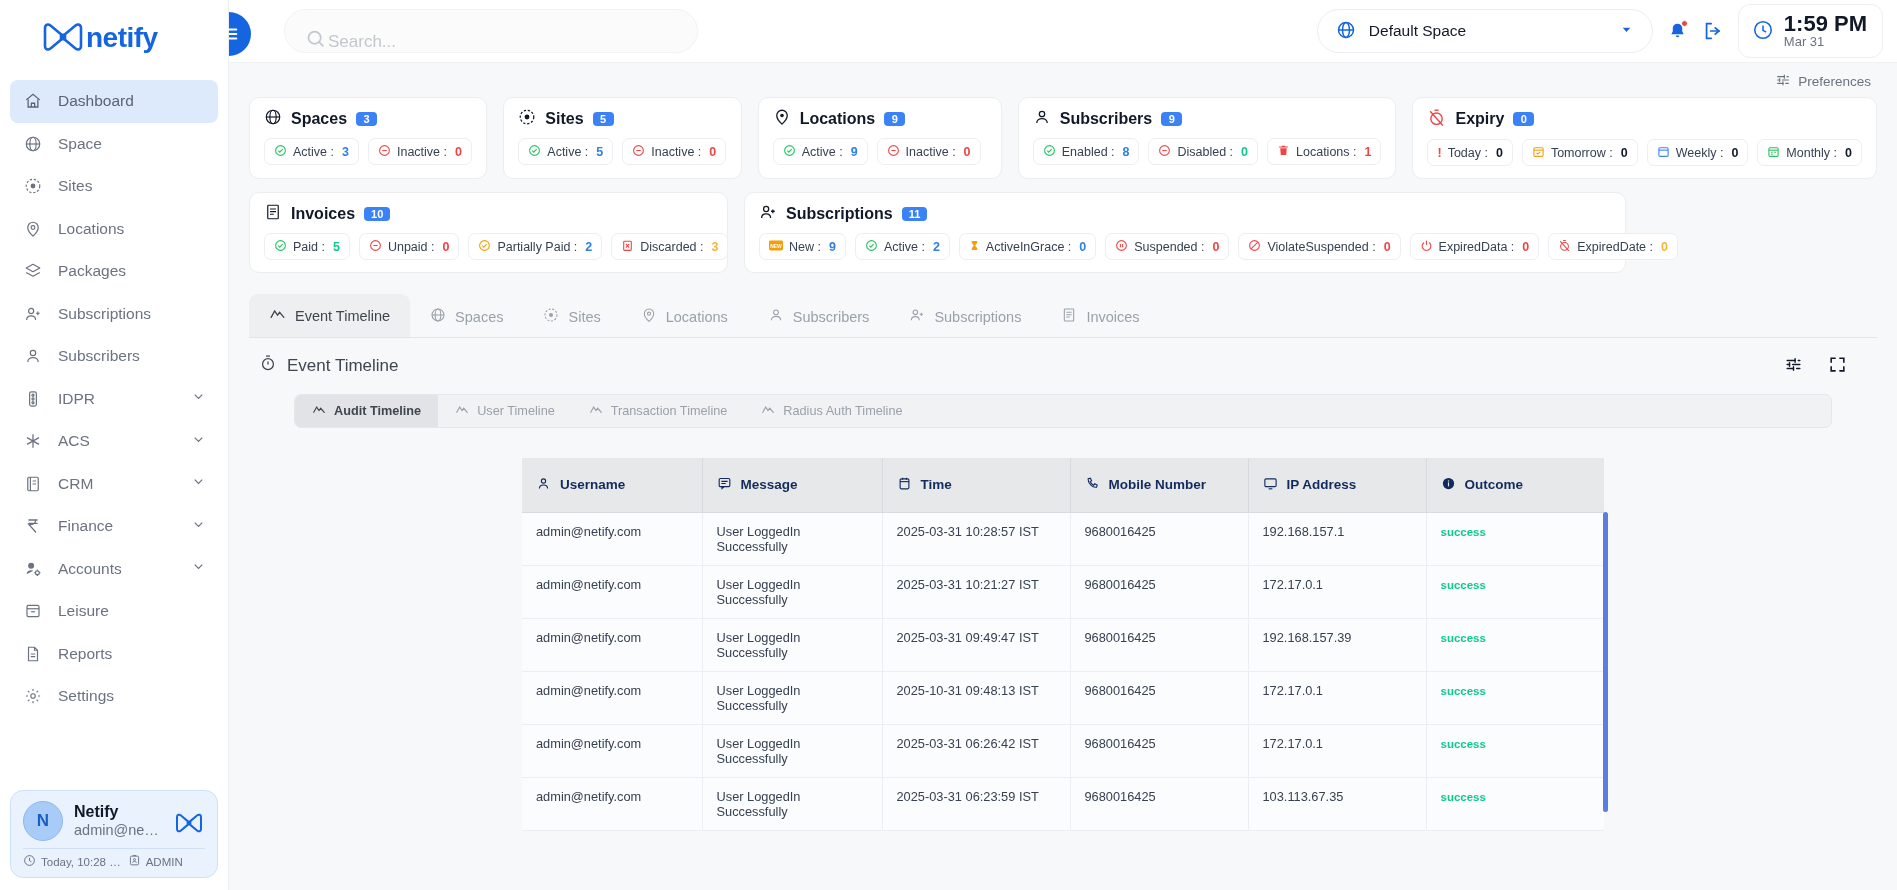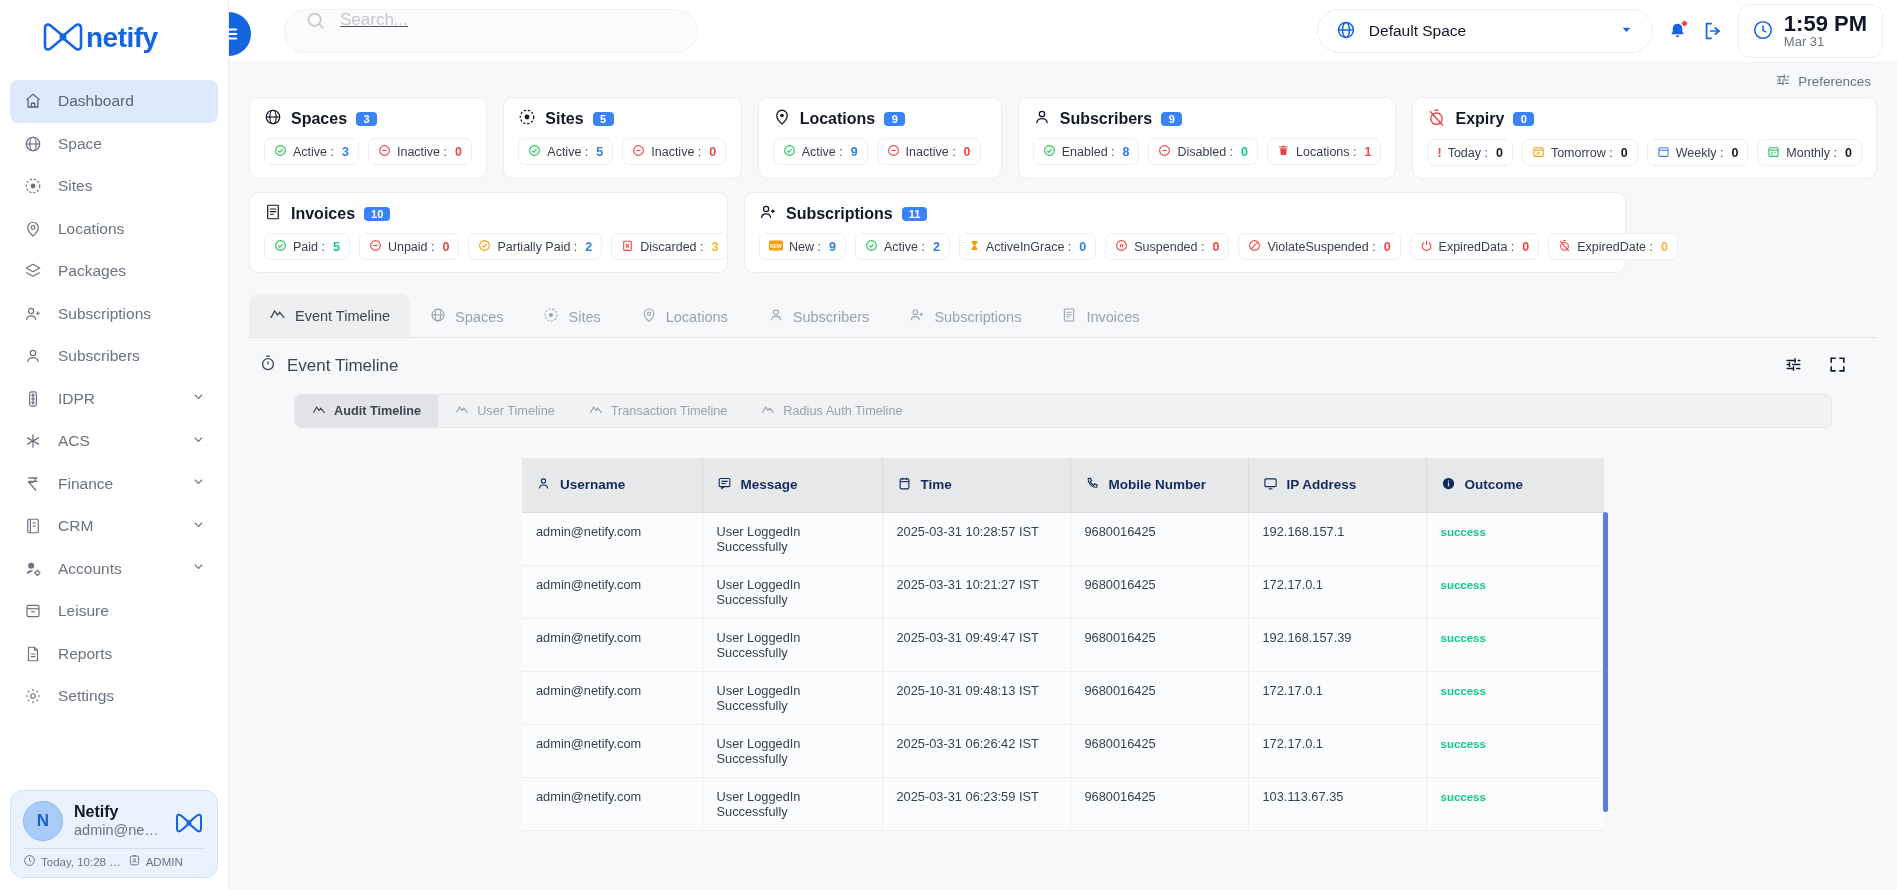--- a/index.html
+++ b/index.html
@@ -59,21 +59,21 @@
     padding: 0 0 0 10px; position: relative; border-bottom: 1px solid #f0f1f3;
   }
   .hamburger {
     position: absolute; left: -22px; top: 12px; width: 44px; height: 44px; border-radius: 50%;
     background: #1565e0; display: flex; align-items: center; justify-content: center;
     cursor: pointer; z-index: 5;
   }
   .search-pill {
     margin-left: 45px; width: 414px; height: 44px; border-radius: 24px;
     background: #fbfbfc; border: 1px solid #f1f2f4;
-    display: flex; align-items: flex-start; gap: 14px; padding: 0 20px; text-decoration: underline;
+    display: flex; align-items: flex-end; gap: 2px; padding: 0 20px;
   }
   .search-pill input {
     border: 0; outline: 0; background: transparent; font-size: 17px;
     color: #9ca3af; font-family: "Liberation Sans", sans-serif; width: 100%;
   }
   .search-pill input::placeholder { color: #c3c7ce; }
   .top-right { margin-left: auto; display: flex; align-items: center; gap: 14px; padding-right: 14px; }
   .space-select {
     width: 336px; height: 44px; border-radius: 24px; background: #fff;
     border: 1px solid #eceef1; display: flex; align-items: center; gap: 13px; padding: 8px 18px;
@@ -290,41 +290,41 @@
         <span class="nav-label">ACS</span>
         <span class="chev">
           <svg width="15" height="15" viewBox="0 0 24 24" fill="none" stroke="currentColor" stroke-width="2">
               <path d="M6 9l6 6 6-6"></path>
             </svg>
         </span>
       </div>
 
       <div class="nav-item">
         <span class="nav-ico">
-          <svg width="18" height="18" viewBox="0 0 24 24" fill="none" stroke="currentColor" stroke-width="1.7" stroke-linecap="round">
-              <path d="M6.5 4h11M6.5 8.5h11M15.5 4c0 4-3 6-6.5 6h-2.5l9 10"></path>
-            </svg>
-        </span>
-        <span class="nav-label">Finance</span>
-        <span class="chev">
-          <svg width="15" height="15" viewBox="0 0 24 24" fill="none" stroke="currentColor" stroke-width="2">
-              <path d="M6 9l6 6 6-6"></path>
-            </svg>
-        </span>
-      </div>
-
-      <div class="nav-item">
-        <span class="nav-ico">
           <svg width="18" height="18" viewBox="0 0 24 24" fill="none" stroke="currentColor" stroke-width="1.6">
               <rect x="5" y="3" width="14" height="18" rx="1.6"></rect>
               <path d="M8.5 3v18"></path>
               <path d="M11.5 8h4.5M11.5 12h4.5"></path>
             </svg>
         </span>
         <span class="nav-label">CRM</span>
+        <span class="chev">
+          <svg width="15" height="15" viewBox="0 0 24 24" fill="none" stroke="currentColor" stroke-width="2">
+              <path d="M6 9l6 6 6-6"></path>
+            </svg>
+        </span>
+      </div>
+
+      <div class="nav-item">
+        <span class="nav-ico">
+          <svg width="18" height="18" viewBox="0 0 24 24" fill="none" stroke="currentColor" stroke-width="1.7" stroke-linecap="round">
+              <path d="M6.5 4h11M6.5 8.5h11M15.5 4c0 4-3 6-6.5 6h-2.5l9 10"></path>
+            </svg>
+        </span>
+        <span class="nav-label">Finance</span>
         <span class="chev">
           <svg width="15" height="15" viewBox="0 0 24 24" fill="none" stroke="currentColor" stroke-width="2">
               <path d="M6 9l6 6 6-6"></path>
             </svg>
         </span>
       </div>
 
       <div class="nav-item">
         <span class="nav-ico">
           <svg width="18" height="18" viewBox="0 0 24 24" fill="none" stroke="currentColor" stroke-width="1.6">

